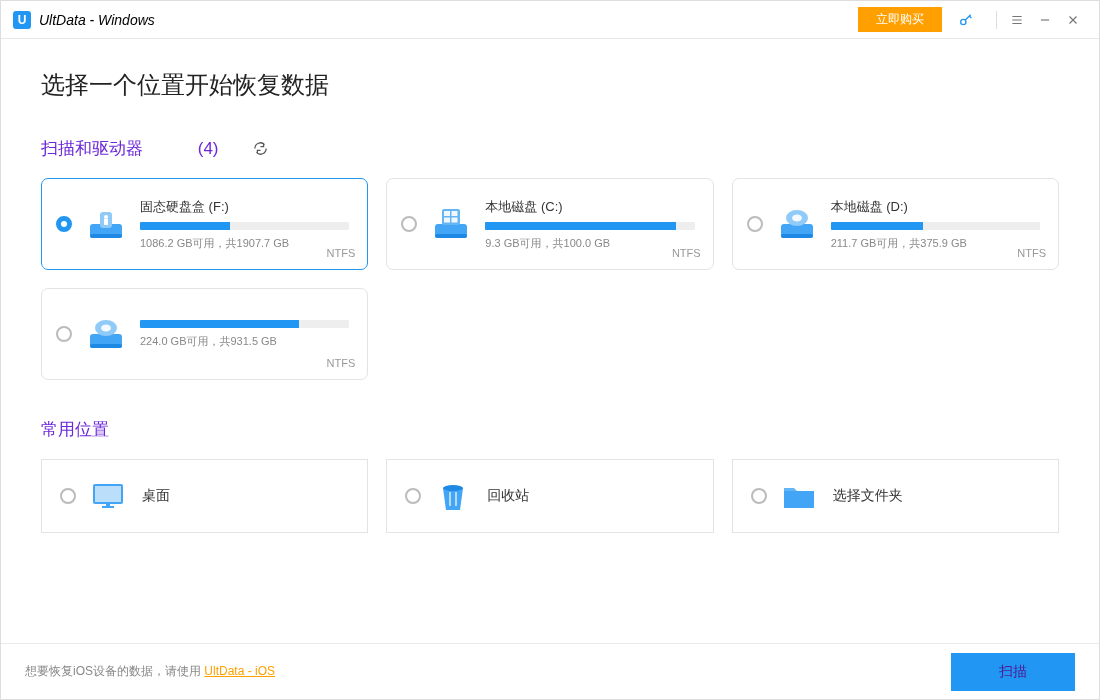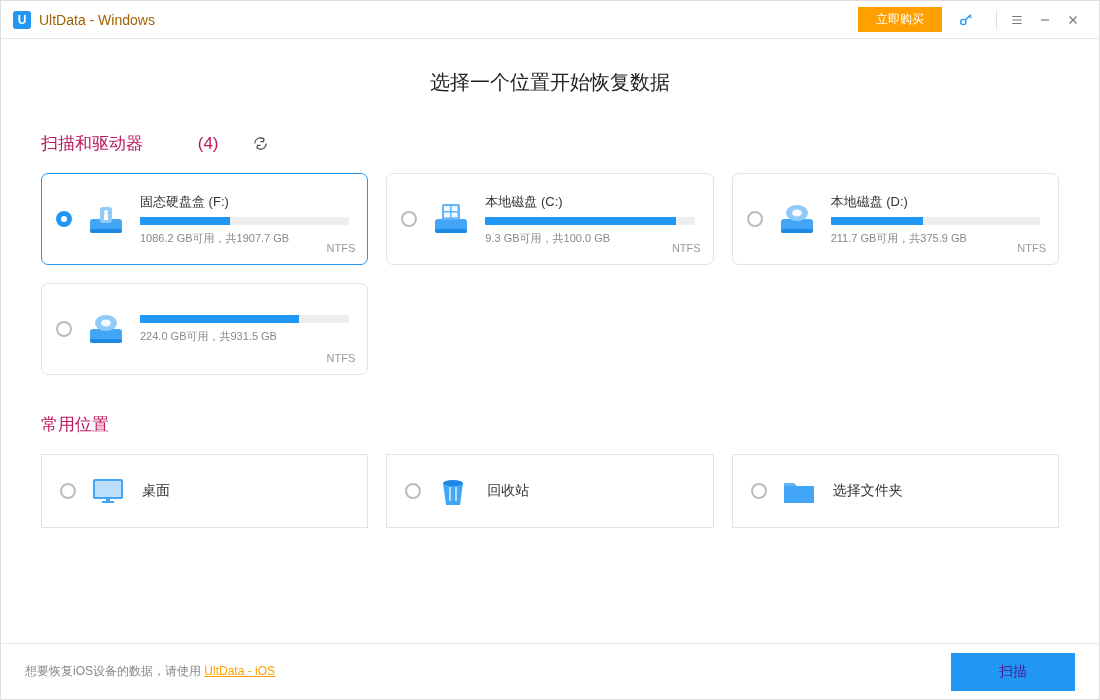--- a/index.html
+++ b/index.html
@@ -1,29 +1,29 @@
 <!DOCTYPE html>
 <html><head>
 <meta charset="utf-8">
 <style>
 * { margin: 0; padding: 0; box-sizing: border-box; font-family: "Microsoft YaHei", "Segoe UI", Arial, sans-serif; }
 body { background: #f5f5f5; width: 1100px; height: 700px; overflow: hidden; }
 .window { background: #fff; width: 1100px; height: 700px; border: 1px solid #ddd; display: flex; flex-direction: column; }
 .titlebar { height: 38px; display: flex; align-items: center; padding: 0 12px; border-bottom: 1px solid #e8e8e8; }
 .titlebar .logo { width: 18px; height: 18px; background: #2196f3; color: #fff; font-weight: bold; font-size: 12px; display: inline-flex; align-items: center; justify-content: center; border-radius: 3px; margin-right: 8px; }
-.titlebar .title { color: #a16207; font-size: 14px; font-weight: 500; }
+.titlebar .title { color: #000000; font-size: 14px; font-weight: 500; font-style: italic; }
 .titlebar .spacer { flex: 1; }
 .titlebar .buy-btn { background: #ffa000; color: #fff; padding: 4px 18px; font-size: 12px; cursor: pointer; border: none; margin-right: 10px; }
 .titlebar .key-btn { width: 28px; height: 24px; display: inline-flex; align-items: center; justify-content: center; color: #2196f3; cursor: pointer; margin-right: 10px; }
 .titlebar .win-ctrl { width: 28px; height: 24px; display: inline-flex; align-items: center; justify-content: center; color: #888; cursor: pointer; font-size: 14px; }
 .titlebar .vsep { width: 1px; height: 18px; background: #ddd; margin: 0 6px; }
 
 .content { flex: 1; padding: 30px 40px 20px 40px; overflow: auto; }
-.page-title { text-align: center; font-size: 20px; color: #222; margin-bottom: 36px; font-weight: 400;}
-.section-head { display: flex; align-items: center; font-size: 17px; color: #be185d; margin-bottom: 18px; gap: 25px; }
+.page-title { text-align: left; font-size: 24px; color: #222; margin-bottom: 36px; font-weight: 400;}
+.section-head { display: flex; align-items: center; font-size: 17px; color: #6d28d9; margin-bottom: 18px; gap: 25px; }
 .section-head .refresh { width: 18px; height: 18px; margin-left: 8px; cursor: pointer; display: inline-flex; align-items: center; justify-content: center; color: #555;}
 .drive-grid { display: grid; grid-template-columns: repeat(3, 1fr); gap: 18px; margin-bottom: 38px; }
 
 .drive-card { border: 1px solid #e3e3e3; border-radius: 7px; padding: 16px 18px 16px 14px; display: flex; align-items: center; cursor: pointer; position: relative; min-height: 92px;}
 .drive-card.selected { border-color: #2196f3; }
 .radio { width: 16px; height: 16px; border: 2px solid #bbb; border-radius: 50%; margin-right: 12px; flex-shrink: 0; position: relative;}
 .drive-card.selected .radio { border-color: #2196f3; background: #2196f3;}
 .drive-card.selected .radio::after { content: ""; position: absolute; inset: 3px; border-radius: 50%; background: #fff;}
 .drive-icon { width: 44px; height: 36px; margin-right: 12px; flex-shrink: 0; display: flex; align-items: center; justify-content: center; }
 .drive-body { flex: 1; min-width: 0;}

